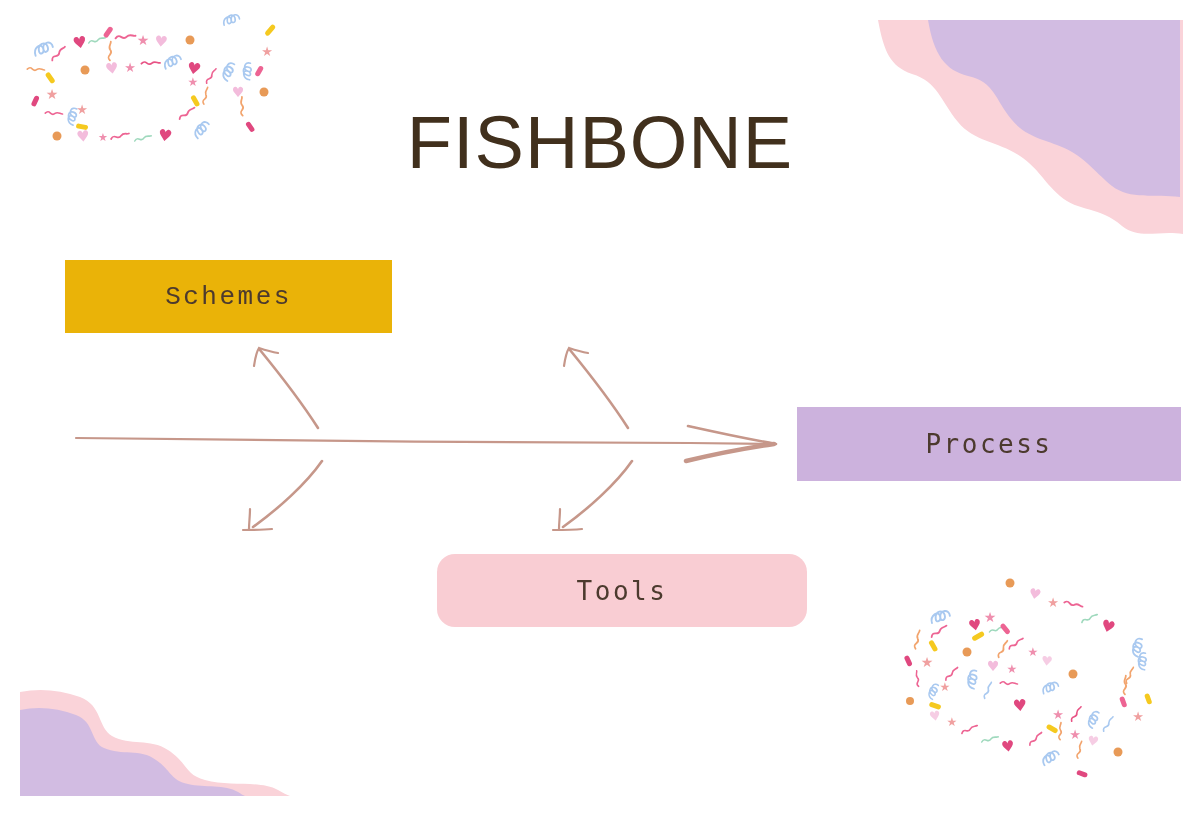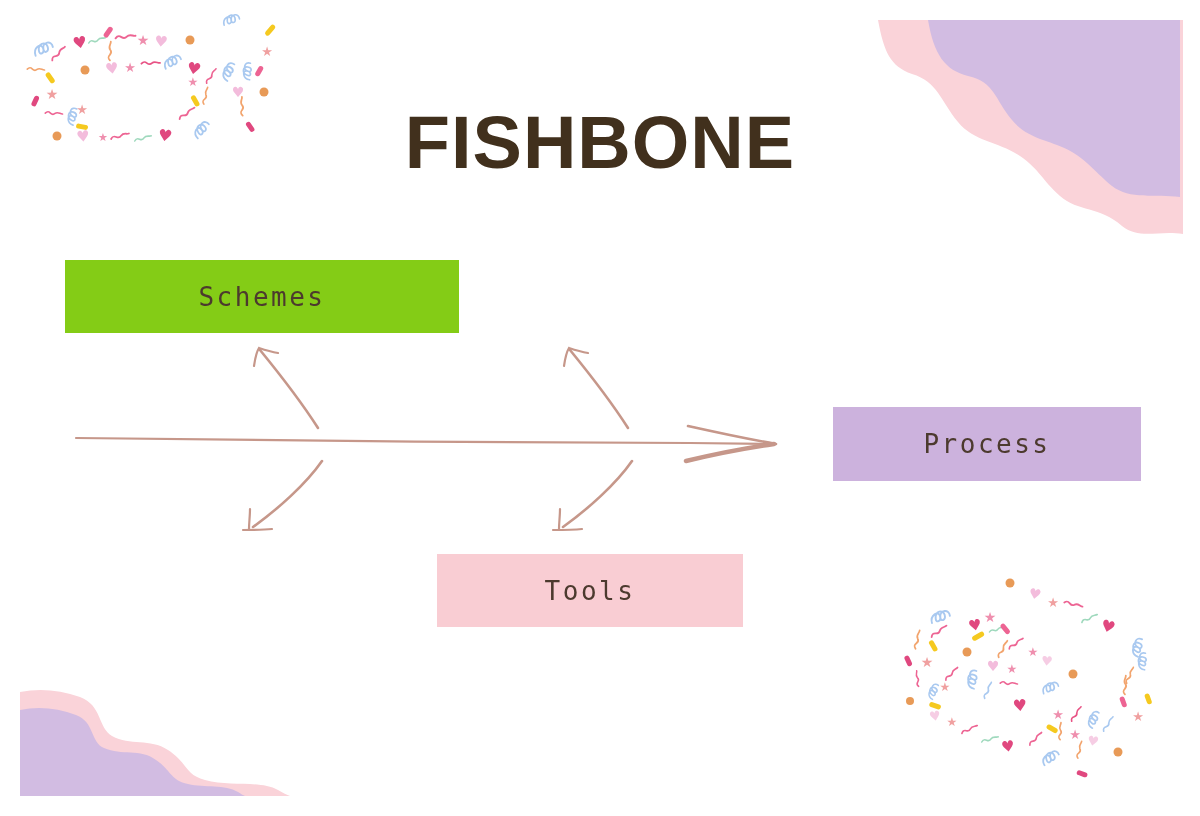--- a/index.html
+++ b/index.html
@@ -2,32 +2,32 @@
 <html><head>
 <meta charset="utf-8">
 <style>
   html,body{margin:0;padding:0;}
   body{width:1200px;height:816px;overflow:hidden;background:#ffffff;position:relative;
        font-family:"Liberation Sans",sans-serif;}
   #canvas{position:absolute;left:0;top:0;width:1200px;height:816px;background:#ffffff;}
 
   
   .title{position:absolute;left:0;top:106px;width:1200px;text-align:center;
-         font-family:"Liberation Sans",sans-serif;font-weight:bold;
+         font-family:"Liberation Sans",sans-serif;font-weight:normal;
          font-size:74px;letter-spacing:1px;color:#41301d;line-height:1;}
 
   
   .node{position:absolute;display:flex;align-items:center;justify-content:center;
         font-family:"DejaVu Sans Mono","Liberation Mono",monospace;
         font-size:26px;letter-spacing:2.5px;color:#4c3a2e;}
-  .node-schemes{left:65px;top:260px;width:394px;height:73px;background:#84cc16;}
+  .node-schemes{left:65px;top:260px;width:327px;height:73px;background:#eab308;font-family:Liberation Mono, monospace;}
   .node-method {left:437px;top:260px;width:327px;height:73px;background:#faeadb;}
   .node-people {left:65px;top:554px;width:326px;height:73px;background:#faeadb;}
-  .node-tools  {left:437px;top:554px;width:306px;height:73px;background:#f9cdd3;}
-  .node-process{left:797px;top:407px;width:308px;height:74px;background:#ccb2dd;margin-left:36px;}
+  .node-tools  {left:437px;top:554px;width:370px;height:73px;background:#f9cdd3;border-radius:18px;}
+  .node-process{left:797px;top:407px;width:384px;height:74px;background:#ccb2dd;}
 
   
   .overlay{position:absolute;left:0;top:0;pointer-events:none;}
 
   
   .cf-glyph{position:absolute;line-height:1;font-family:"DejaVu Sans",sans-serif;}
   .cf-dot{position:absolute;border-radius:50%;}
   .cf-bar{position:absolute;border-radius:3px;}
   .cf-svg{position:absolute;overflow:visible;}
 </style>

